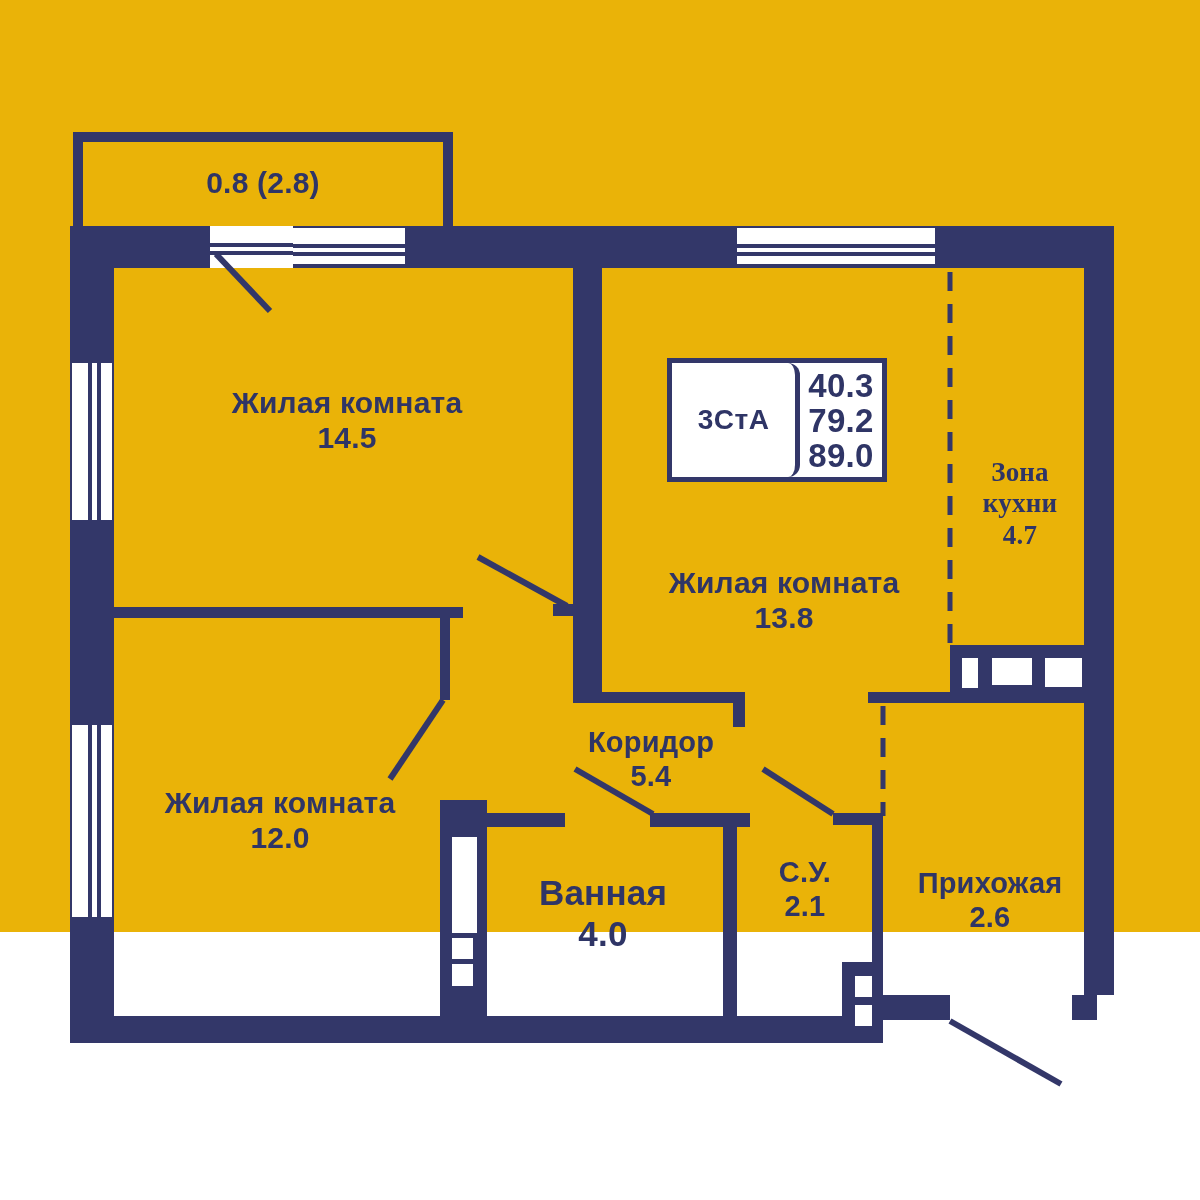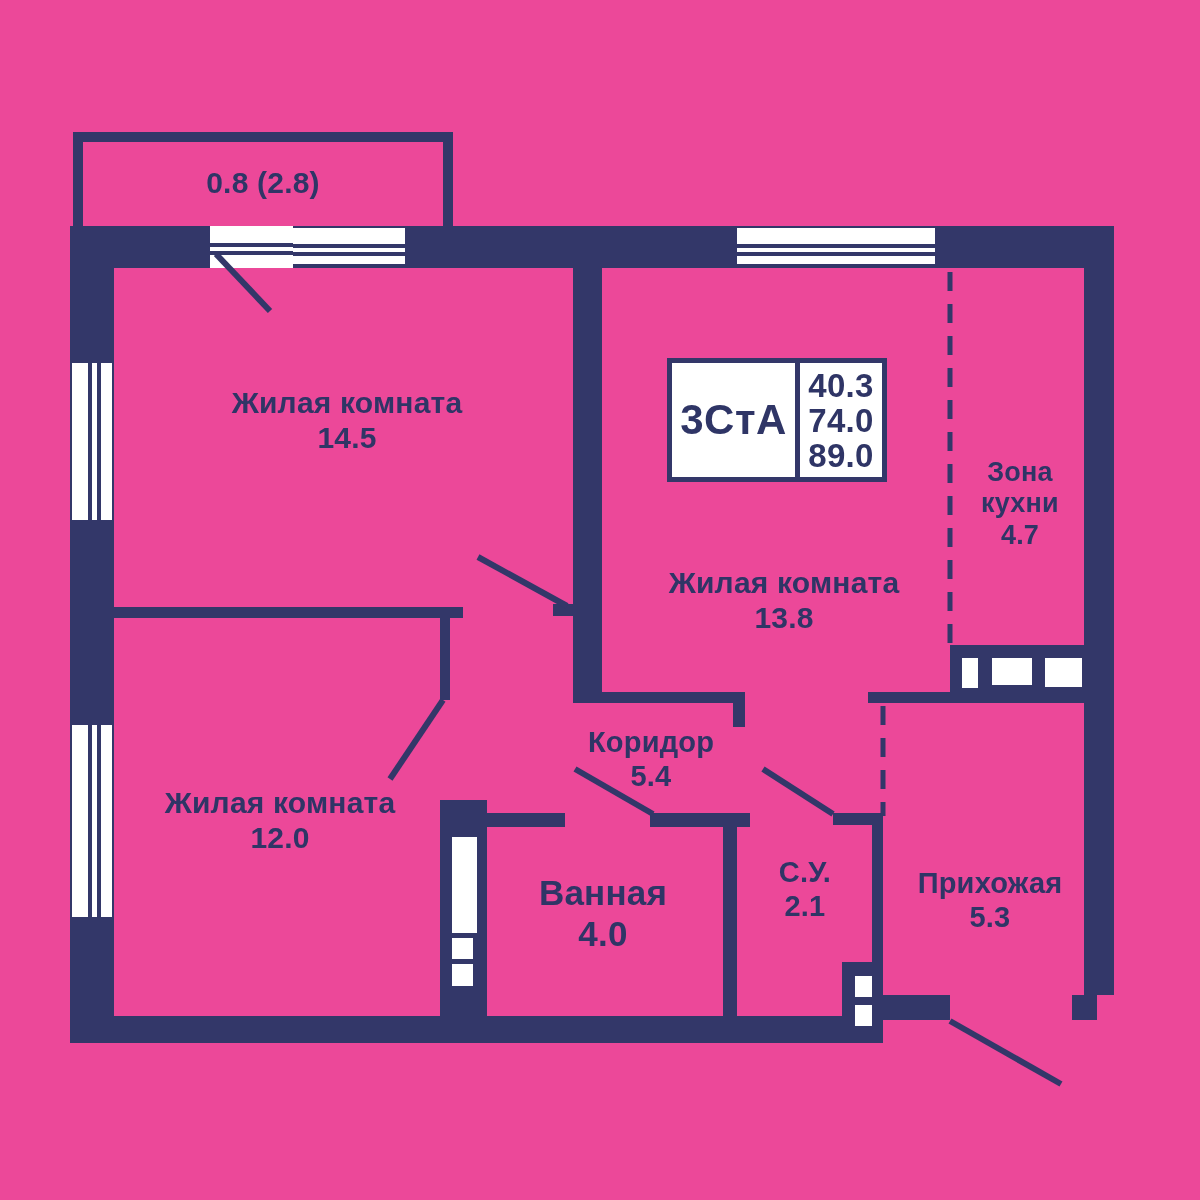--- a/index.html
+++ b/index.html
@@ -1,17 +1,17 @@
 <!DOCTYPE html>
 <html style="--wall: #333769; --txt: #2f3566;"><head>
 <meta charset="utf-8">
 <style>
   html,body{margin:0;padding:0;background:#ffffff;}
   body{width:1200px;height:1200px;overflow:hidden;font-family:"Liberation Sans",sans-serif;}
-  .plan{position:relative;width:1200px;height:1200px;background:#ec4899;}
+  .plan{position:relative;width:1200px;height:932px;background:#eab308;}
   .plan svg{position:absolute;left:0;top:0;width:1200px;height:1200px;}
   .label{
     position:absolute;
     transform:translate(-50%,-50%);
     text-align:center;
     color:var(--txt,#333769);
     font-weight:600;
     line-height:1.16;
     white-space:pre;
     letter-spacing:0.2px;
@@ -23,22 +23,23 @@
     box-sizing:border-box;
     border:5px solid var(--wall,#333769);
     background:#ffffff;
     display:flex;
   }
   .info-left{
     width:128px;
     box-sizing:border-box;
     border-right:5px solid var(--wall,#333769);
     display:flex;align-items:center;justify-content:center;
-    font-size:42px;font-weight:600;color:var(--txt,#333769);
+    font-size:28px;font-weight:600;color:var(--txt,#333769);
     letter-spacing:0.5px;
+    border-radius:12px;
   }
   .info-right{
     flex:1;
     display:flex;flex-direction:column;align-items:center;justify-content:center;
     font-size:33px;font-weight:700;color:var(--txt,#333769);
     line-height:35px;letter-spacing:0.3px;
   }
 </style>
 </head>
 <body>
@@ -101,36 +102,36 @@
       <line x1="950" y1="272" x2="950" y2="645" stroke="#333769" stroke-width="5" stroke-dasharray="19 13"></line>
       <line x1="883" y1="706" x2="883" y2="816" stroke="#333769" stroke-width="5" stroke-dasharray="19 13"></line>
     </svg>
 
   <div id="labels-layer">
       <div class="label" style="left: 263px; top: 183px; font-size: 30px;">0.8 (2.8)</div>
       <div class="label" style="left: 347px; top: 421px; font-size: 30px;">Жилая комната
 14.5</div>
       <div class="label" style="left: 784px; top: 601px; font-size: 30px;">Жилая комната
 13.8</div>
-      <div class="label" style="left: 1020px; top: 504px; font-size: 27px;">Зона
+      <div class="label" style="left: 1020px; top: 504px; font-size: 27px; font-family: Liberation Serif, serif;">Зона
 кухни
 4.7</div>
       <div class="label" style="left: 280px; top: 821px; font-size: 30px;">Жилая комната
 12.0</div>
       <div class="label" style="left: 651px; top: 760px; font-size: 29px;">Коридор
 5.4</div>
       <div class="label" style="left: 603px; top: 914px; font-size: 35px;">Ванная
 4.0</div>
       <div class="label" style="left: 805px; top: 882px; font-size: 29px; margin-top: 8px;">С.У.
 2.1</div>
       <div class="label" style="left: 990px; top: 901px; font-size: 29px;">Прихожая
-5.3</div>
+2.6</div>
     </div>
 
   <div class="info-box">
     <div class="info-left">3СтА</div>
     <div class="info-right">
       <div>40.3</div>
-      <div>74.0</div>
+      <div>79.2</div>
       <div>89.0</div>
     </div>
   </div>
 </div>
 
 </body></html>

